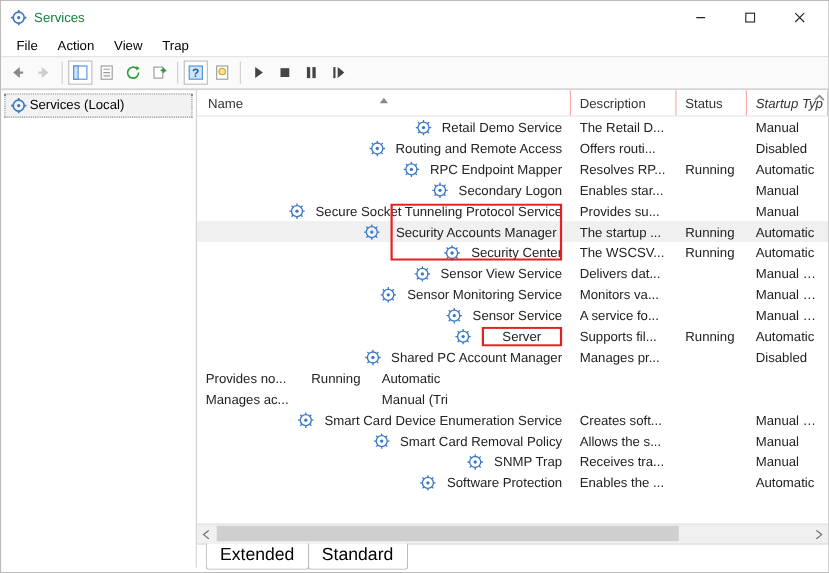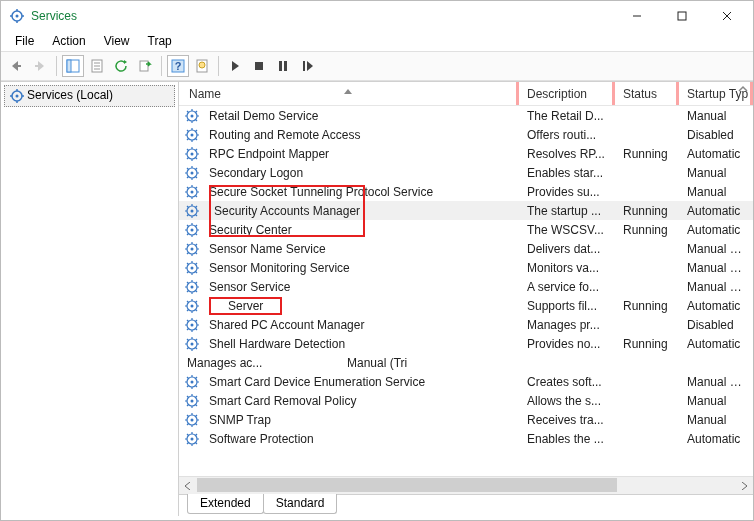--- a/index.html
+++ b/index.html
@@ -107,29 +107,29 @@
   height: 24px;
   border-bottom: 1px solid #e6e6e6;
   font-size: 12px;
   color: #333;
   background: #fff;
 }
 .colhdr {
   display: flex;
   align-items: center;
   padding: 0 8px;
-  border-right: 3px solid #fca5a5;
+  border-right: 1px solid #fca5a5;
   position: relative;
   white-space: nowrap;
   overflow: hidden;
 }
 .col-name { width: 340px; padding-left: 10px; }
 .col-desc { width: 96px; }
 .col-status { width: 64px; }
-.col-start { flex: 1; padding-right: 14px; }
+.col-start { flex: 1; padding-right: 14px; font-style: italic; }
 .sortarrow {
   position: absolute;
   left: 50%;
   top: 1px;
   transform: translateX(-50%);
 }
 .rows {
   height: calc(100% - 24px - 18px);
   overflow: hidden;
 }
@@ -140,21 +140,21 @@
   font-size: 12px;
   color: #222;
 }
 .row.sel { background: #f0f0f0; }
 .cell {
   white-space: nowrap;
   overflow: hidden;
   text-overflow: ellipsis;
   padding: 0 8px;
 }
-.c-name { width: 340px; display: flex; align-items: center; gap: 9px; padding-left: 5px; }
+.c-name { width: 340px; display: flex; align-items: center; gap: 9px; padding-left: 5px; justify-content: flex-end; }
 .c-desc { width: 96px; }
 .c-status { width: 64px; }
 .c-start { flex: 1; }
 .gearicon { width: 16px; height: 16px; flex-shrink: 0; }
 .gearicon svg { width: 16px; height: 16px; }
 .hlrect {
   border: 2px solid #e62020;
   position: relative;
 }
 .hscroll {
@@ -181,21 +181,21 @@
   background: #cfcfcf;
   border-radius: 0;
 }
 .tabs {
   height: 22px;
   border-top: 1px solid #d0d0d0;
   display: flex;
   align-items: flex-start;
   padding: 0 8px;
   background: #fff;
-  font-size: 12px;
+  font-size: 16px;
 }
 .tab {
   padding: 2px 12px 3px;
   border: 1px solid #bbb;
   border-top: none;
   background: #fff;
   position: relative;
   margin-top: -1px;
   border-radius: 0 0 3px 3px;
 }
@@ -535,21 +535,21 @@
                     <line x1="8" y1="1" x2="8" y2="3"></line>
                     <line x1="8" y1="13" x2="8" y2="15"></line>
                     <line x1="1" y1="8" x2="3" y2="8"></line>
                     <line x1="13" y1="8" x2="15" y2="8"></line>
                     <line x1="3" y1="3" x2="4.5" y2="4.5"></line>
                     <line x1="13" y1="3" x2="11.5" y2="4.5"></line>
                     <line x1="3" y1="13" x2="4.5" y2="11.5"></line>
                     <line x1="13" y1="13" x2="11.5" y2="11.5"></line>
                   </g>
                 </svg></span>
-              <span>Sensor Name Service</span>
+              <span>Sensor View Service</span>
             </div>
             <div class="cell c-desc">Delivers dat...</div>
             <div class="cell c-status"></div>
             <div class="cell c-start">Manual (Tri</div>
           </div>
           <div class="row">
             <div class="cell c-name">
               <span class="gearicon"><svg viewBox="0 0 16 16">
                   <circle cx="8" cy="8" r="5" fill="none" stroke="#3a78c4" stroke-width="1.2"></circle>
                   <circle cx="8" cy="8" r="1.5" fill="#3a78c4"></circle>
@@ -630,37 +630,20 @@
                     <line x1="13" y1="13" x2="11.5" y2="11.5"></line>
                   </g>
                 </svg></span>
               <span>Shared PC Account Manager</span>
             </div>
             <div class="cell c-desc">Manages pr...</div>
             <div class="cell c-status"></div>
             <div class="cell c-start">Disabled</div>
           </div>
           <div class="row">
-            <div class="cell c-name">
-              <span class="gearicon"><svg viewBox="0 0 16 16">
-                  <circle cx="8" cy="8" r="5" fill="none" stroke="#3a78c4" stroke-width="1.2"></circle>
-                  <circle cx="8" cy="8" r="1.5" fill="#3a78c4"></circle>
-                  <g stroke="#3a78c4" stroke-width="1.2">
-                    <line x1="8" y1="1" x2="8" y2="3"></line>
-                    <line x1="8" y1="13" x2="8" y2="15"></line>
-                    <line x1="1" y1="8" x2="3" y2="8"></line>
-                    <line x1="13" y1="8" x2="15" y2="8"></line>
-                    <line x1="3" y1="3" x2="4.5" y2="4.5"></line>
-                    <line x1="13" y1="3" x2="11.5" y2="4.5"></line>
-                    <line x1="3" y1="13" x2="4.5" y2="11.5"></line>
-                    <line x1="13" y1="13" x2="11.5" y2="11.5"></line>
-                  </g>
-                </svg></span>
-              <span>Shell Hardware Detection</span>
-            </div>
             <div class="cell c-desc">Provides no...</div>
             <div class="cell c-status">Running</div>
             <div class="cell c-start">Automatic</div>
           </div>
           <div class="row">
             <div class="cell c-desc">Manages ac...</div>
             <div class="cell c-status"></div>
             <div class="cell c-start">Manual (Tri</div>
           </div>
           <div class="row">

